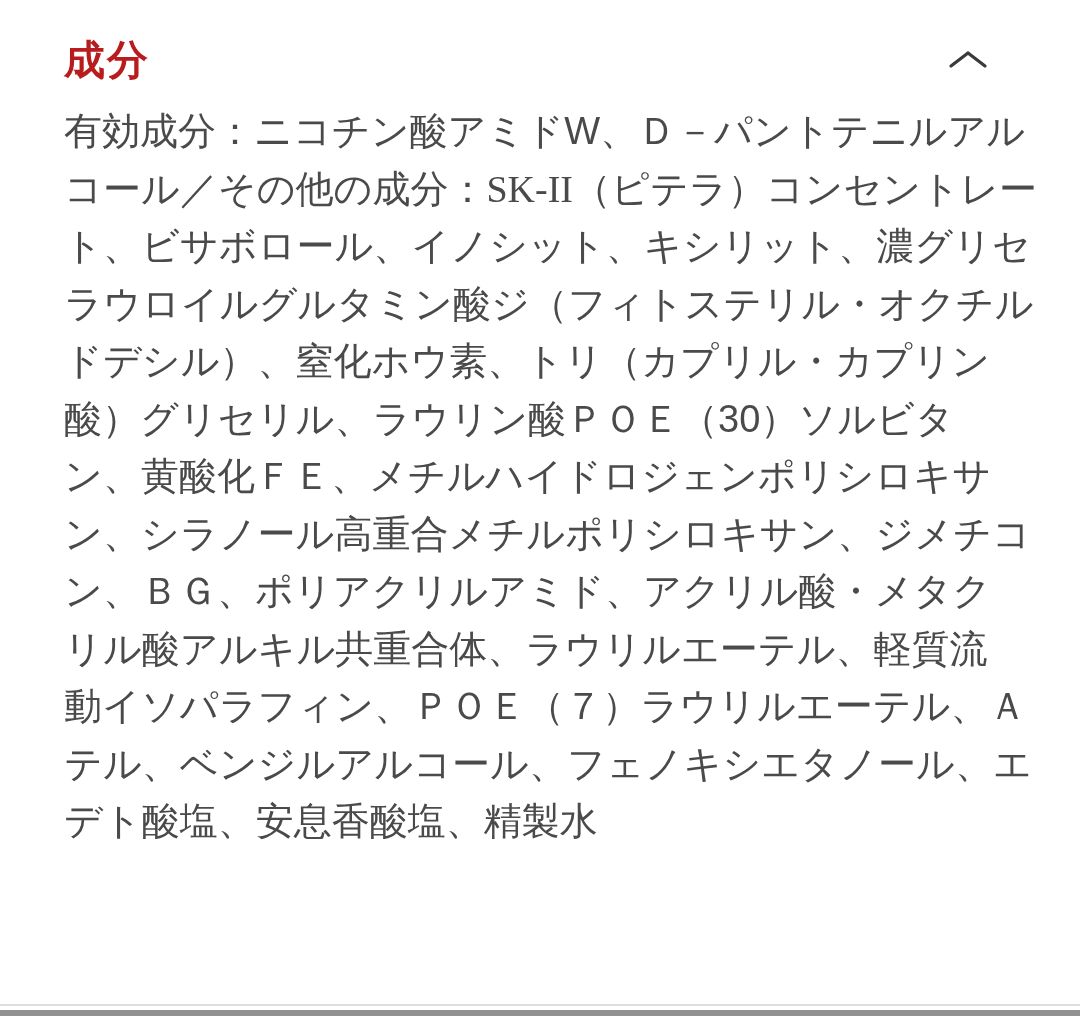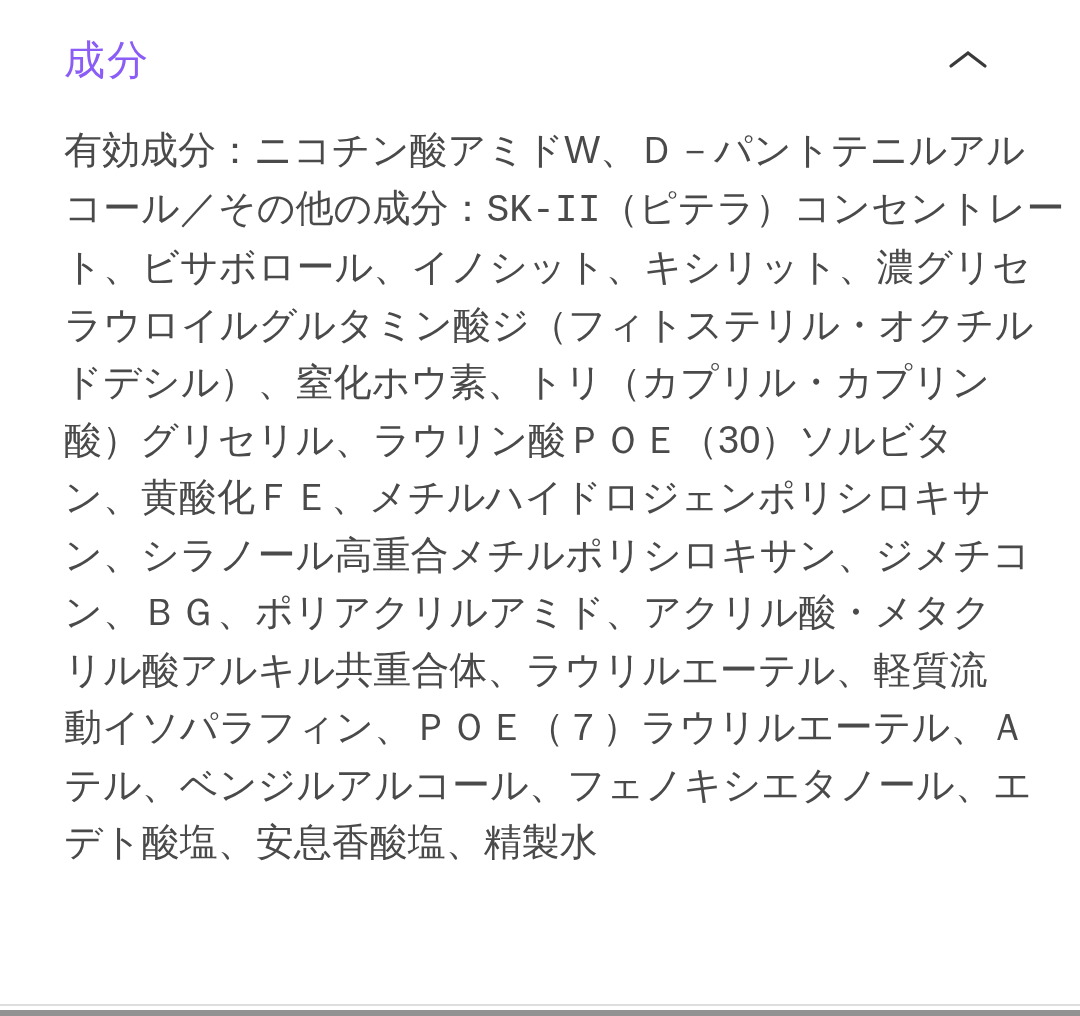--- a/index.html
+++ b/index.html
@@ -24,43 +24,43 @@
   .section-header {
     display: flex;
     align-items: center;
     justify-content: space-between;
     padding-top: 34px;
     cursor: pointer;
   }
   .section-title {
     font-size: 41px;
     line-height: 52px;
-    font-weight: 400;
-    color: #8b5cf6;
+    font-weight: 700;
+    color: #b91c1c;
     letter-spacing: 2px;
   }
   .chevron-wrap {
     padding: 6px 16px;
     margin-right: 12px;
   }
   .chevron-wrap svg {
     display: block;
   }
   .ingredients {
-    margin-top: 36px;
+    margin-top: 17px;
     color: #4a4a4a;
   }
   .ingredients .line {
     font-size: 38px;
     line-height: 57.5px;
     white-space: nowrap;
     letter-spacing: 0px;
   }
   .serif-latin {
-    font-family: Liberation Mono, monospace;
+    font-family: Liberation Serif, serif;
     letter-spacing: 0;
   }
   .divider-hairline {
     position: absolute;
     left: 0;
     right: 0;
     bottom: 10px;
     height: 2px;
     background: #dedede;
   }

